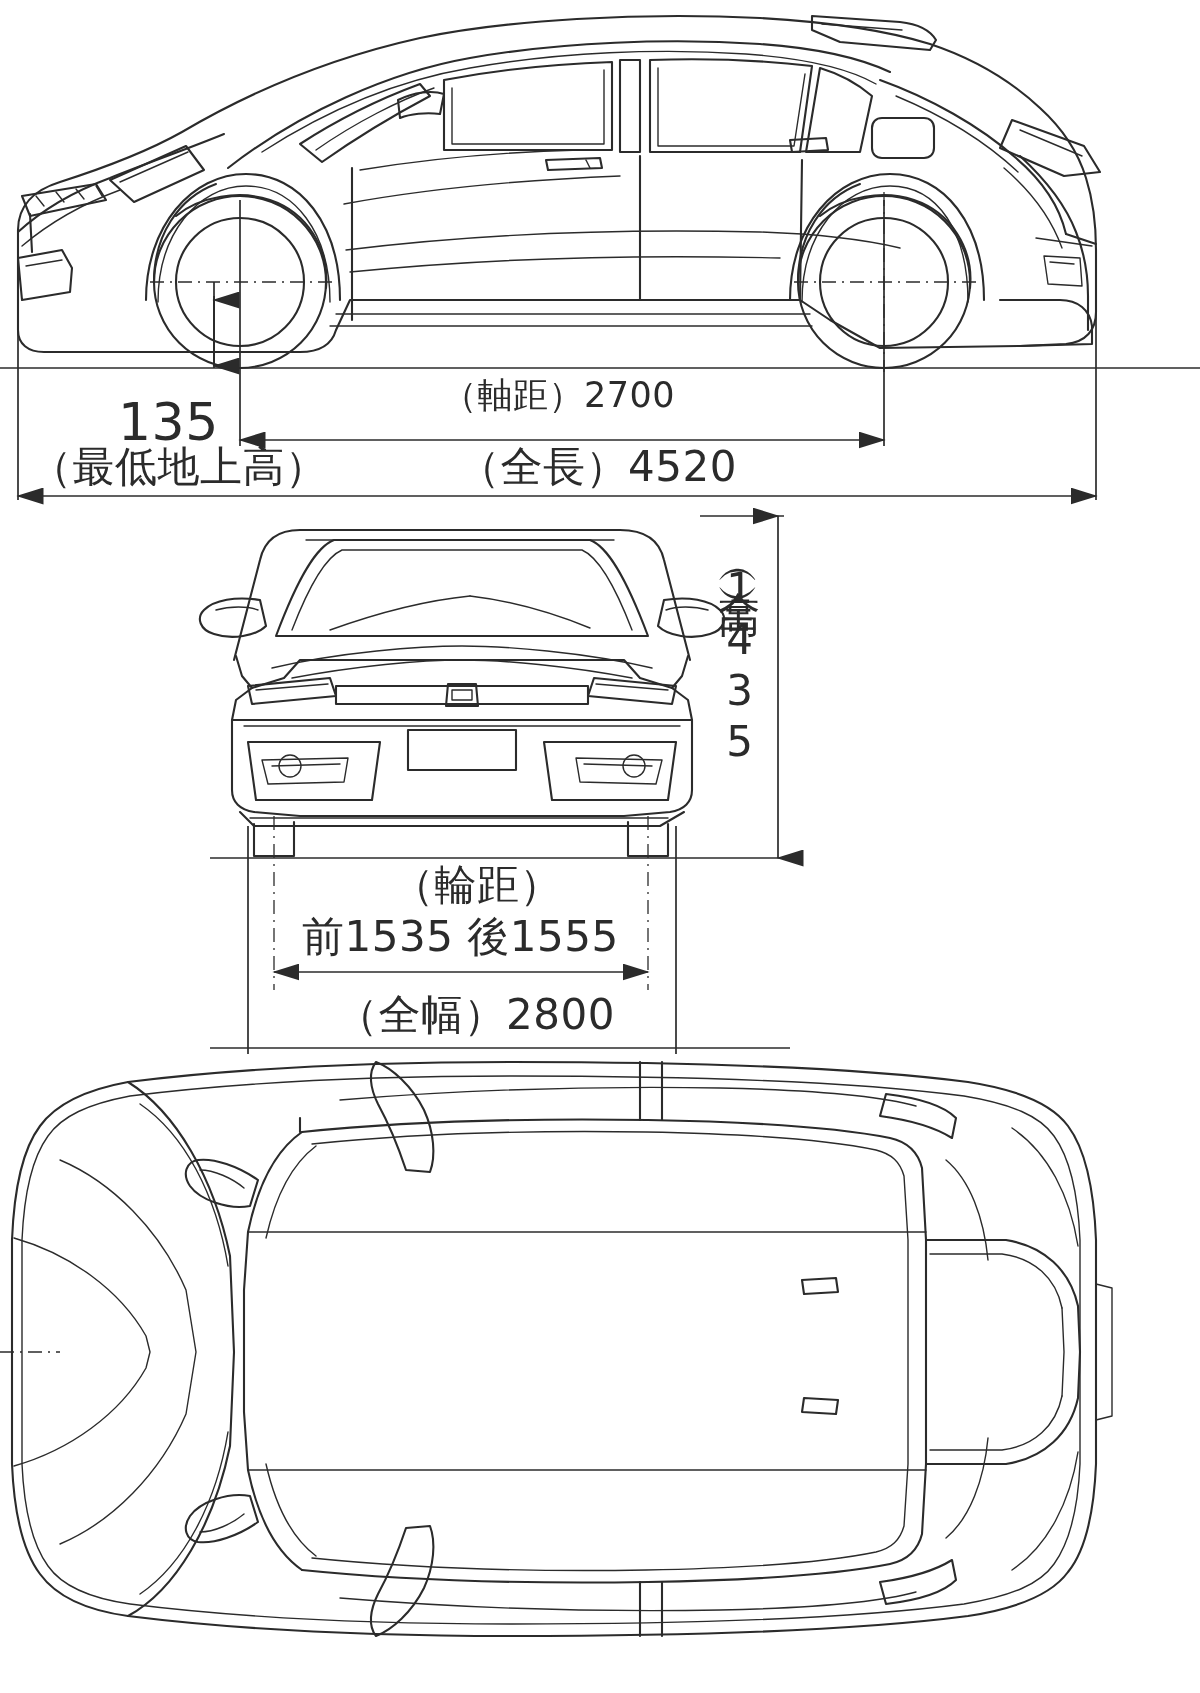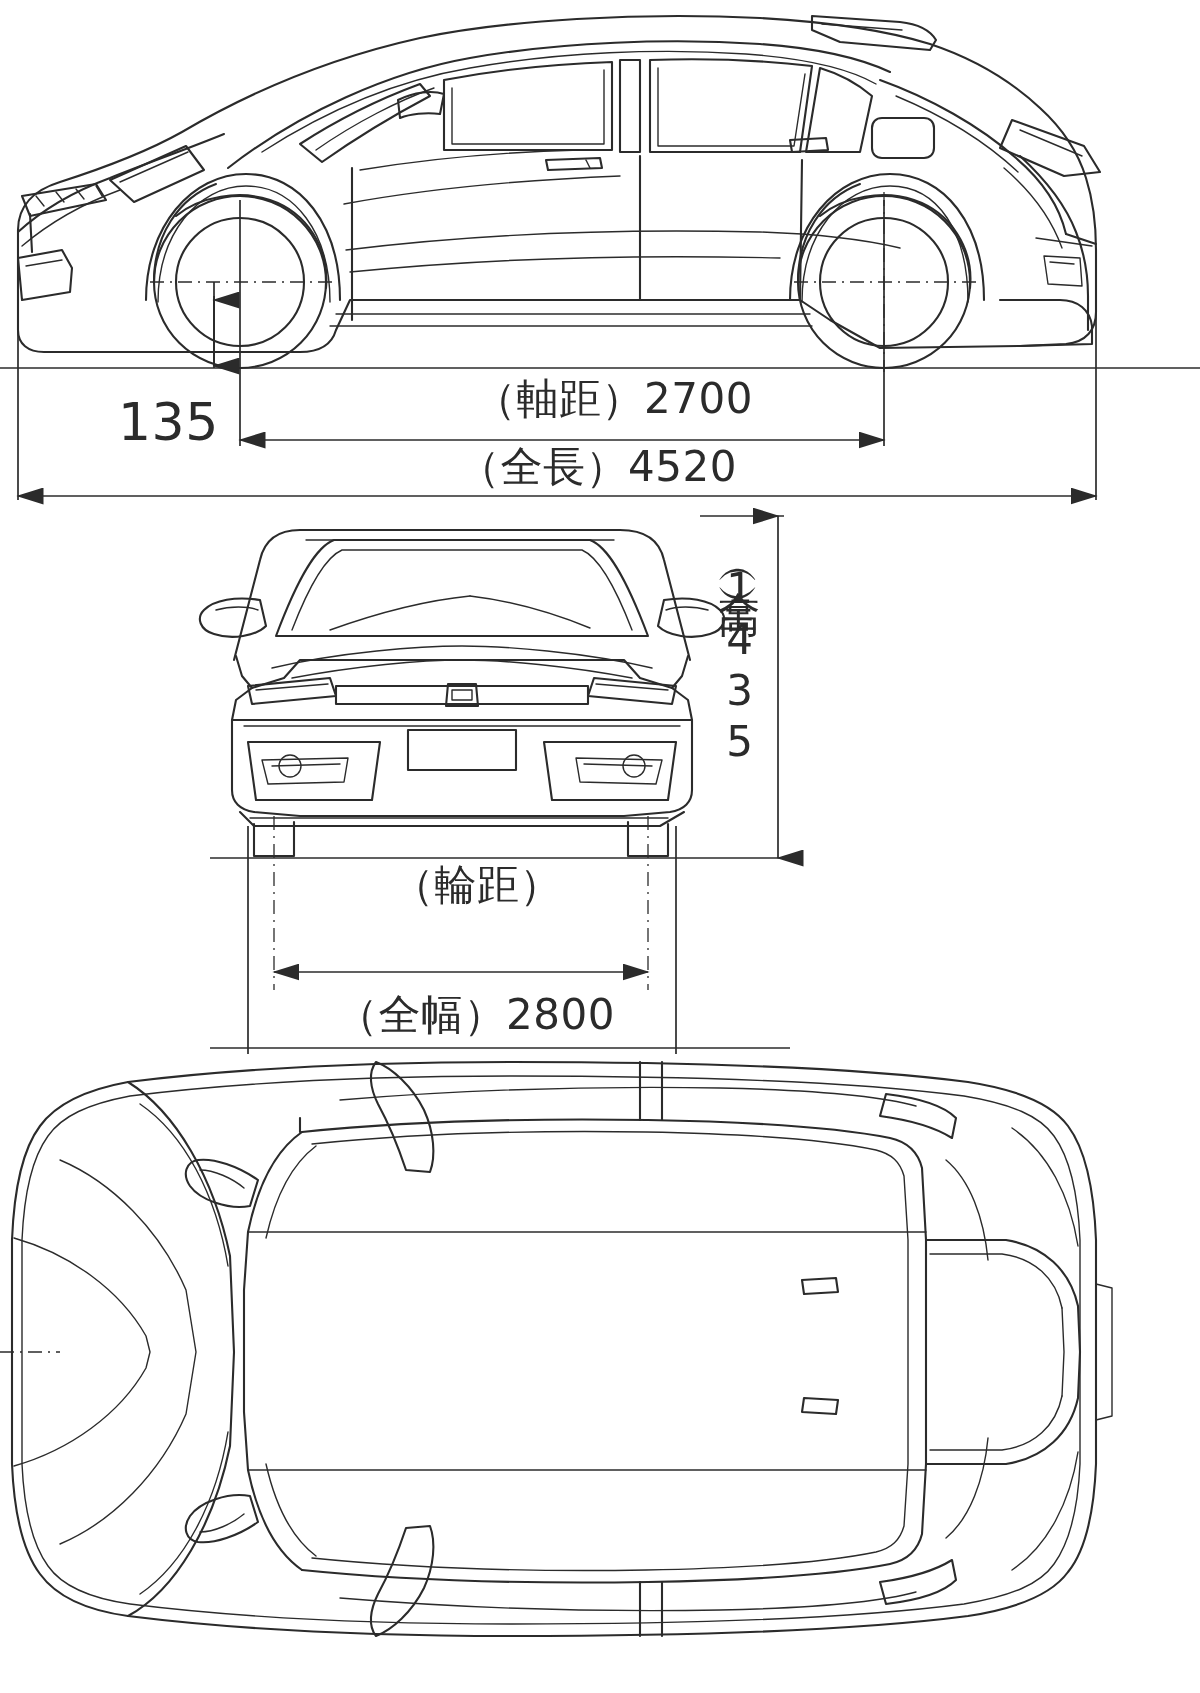--- a/index.html
+++ b/index.html
@@ -11,21 +11,21 @@
   #sheet{position:relative;width:1200px;height:1693px;background:#fff;}
   svg.art{position:absolute;left:0;top:0;width:1200px;height:1693px;}
   .dimtext{
     position:absolute;
     font-family:"DejaVu Sans","Liberation Sans",sans-serif;
     color:#2b2b2b;
     white-space:nowrap;
     letter-spacing:0.5px;
     line-height:1;
   }
-  .t-2700{left:442px;top:378px;font-size:42px;margin-left:32px;}
+  .t-2700{left:442px;top:378px;font-size:35px;}
   .t-135 {left:118px;top:396px;font-size:52px;}
   .t-ground{left:30px;top:446px;font-size:42px;}
   .t-4520{left:438px;top:446px;font-size:42px;margin-left:20px;}
   .t-tread{left:392px;top:864px;font-size:42px;text-align:right;}
   .t-treadvals{left:302px;top:916px;font-size:42px;}
   .t-width{left:336px;top:994px;font-size:42px;}
   .t-height{
     left:718px;top:556px;font-size:42px;
     writing-mode:vertical-rl;
     text-orientation:upright;
@@ -329,23 +329,25 @@
       <path class="ln-t" d="M1096,1284 L1112,1288 L1112,1416 L1096,1420"></path>
 
       <line class="cl" x1="0" y1="1352" x2="60" y2="1352"></line>
     </g>
   </svg>
 
   <div class="dimtext t-2700">（軸距）2700</div>
 
   <div class="dimtext t-135">135</div>
 
+  <div class="dimtext t-ground">（最低地上高）</div>
 
   <div class="dimtext t-4520">（全長）4520</div>
 
   <div class="dimtext t-height">（全高）1435</div>
 
   <div class="dimtext t-tread">（輪距）</div>
 
+  <div class="dimtext t-treadvals">前1535 後1555</div>
 
   <div class="dimtext t-width">（全幅）2800</div>
 
 </div>
 
 </body></html>

